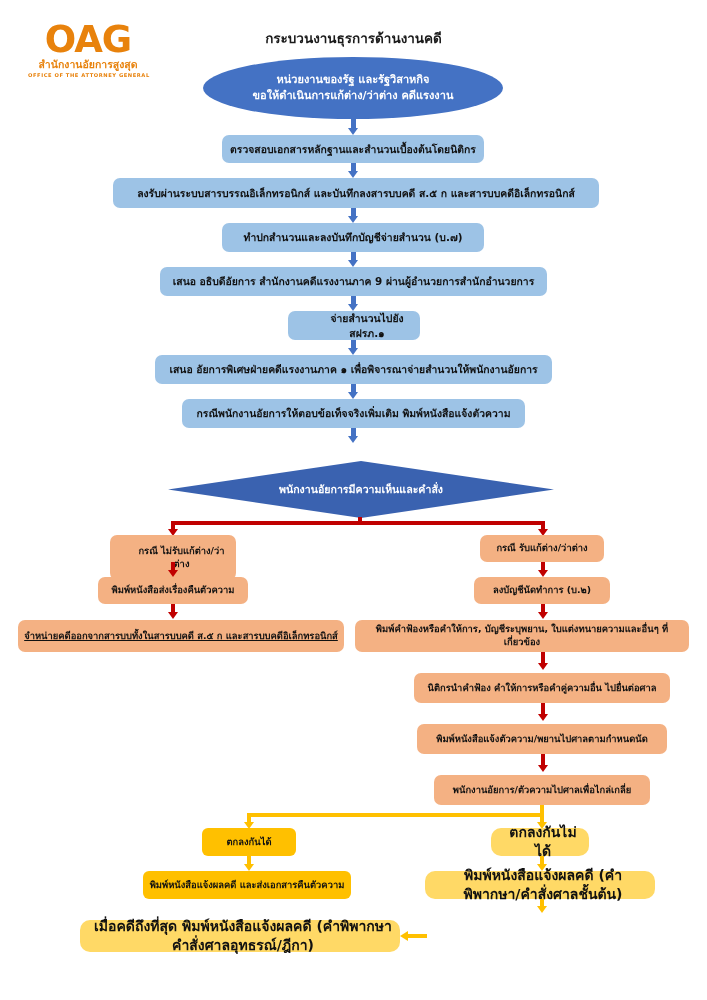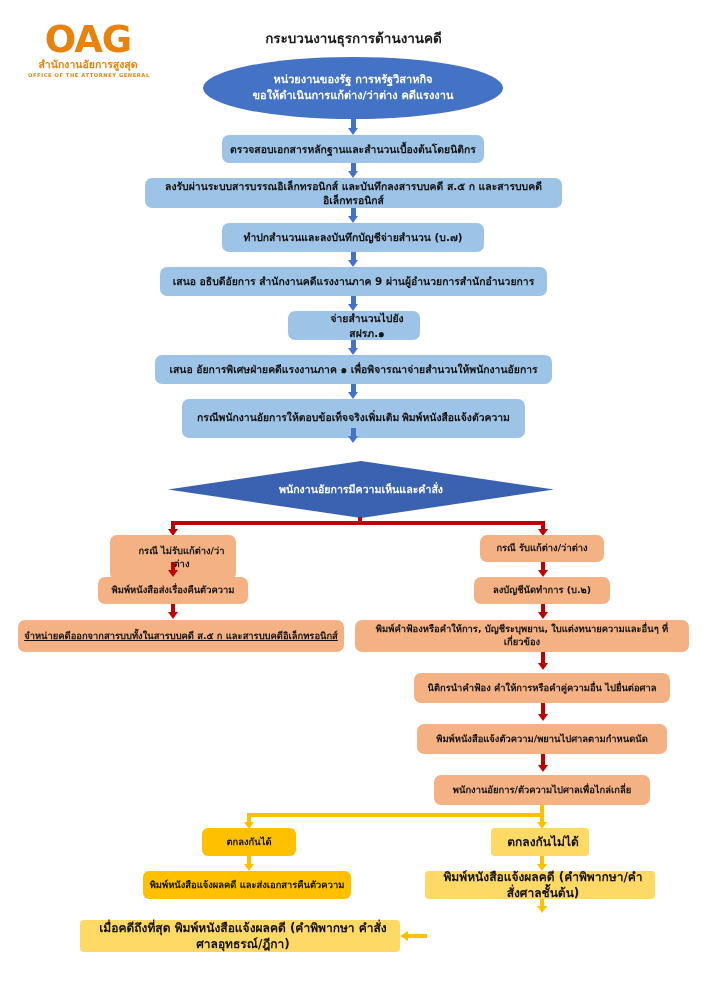--- a/index.html
+++ b/index.html
@@ -88,22 +88,22 @@
     border-radius: 7px;
     font-size: 9.4px;
   }
   .node.amber {
     background: #FFC000;
     border-radius: 6px;
     font-size: 9.4px;
   }
   .node.lightyellow {
     background: #FFD966;
-    border-radius: 4px;
-    font-size: 12px;
+    border-radius: 10px;
+    font-size: 14px;
     padding-left: 12px;
   }
 
   
   .node.ellipse {
     background: #4472C4;
     border-radius: 50%;
     color: #ffffff;
     font-size: 11px;
     line-height: 1.5;
@@ -152,35 +152,35 @@
 
   <div id="logo">
     <div class="oag-word">OAG</div>
     <div class="oag-th">สำนักงานอัยการสูงสุด</div>
     <div class="oag-en">OFFICE OF THE ATTORNEY GENERAL</div>
   </div>
 
   <div id="chart-title">กระบวนงานธุรการด้านงานคดี</div>
 
   <div class="node ellipse" style="left:203px; top:57px; width:300px; height:62px;">
-    <span style="white-space:pre-line;">หน่วยงานของรัฐ การหรัฐวิสาหกิจ
+    <span style="white-space:pre-line;">หน่วยงานของรัฐ และรัฐวิสาหกิจ
 ขอให้ดำเนินการแก้ต่าง/ว่าต่าง คดีแรงงาน</span>
   </div>
 
   <div class="vline c-blue" style="left:350.5px; top:119px; width:5px; height:10px;"></div>
   <div class="arrow-down a-blue" style="left:347.5px; top:128px;"></div>
 
   <div class="node blue" style="left:222px; top:135px; width:262px; height:28px;">
     <span>ตรวจสอบเอกสารหลักฐานและสำนวนเบื้องต้นโดยนิติกร</span>
   </div>
 
   <div class="vline c-blue" style="left:350.5px; top:163px; width:5px; height:9px;"></div>
   <div class="arrow-down a-blue" style="left:347.5px; top:171px;"></div>
 
-  <div class="node blue" style="left:113px; top:178px; width:417px; height:30px;margin-left:32px;">
+  <div class="node blue" style="left:113px; top:178px; width:486px; height:30px;">
     <span>ลงรับผ่านระบบสารบรรณอิเล็กทรอนิกส์ และบันทึกลงสารบบคดี ส.๕ ก และสารบบคดีอิเล็กทรอนิกส์</span>
   </div>
 
   <div class="vline c-blue" style="left:350.5px; top:208px; width:5px; height:9px;"></div>
   <div class="arrow-down a-blue" style="left:347.5px; top:216px;"></div>
 
   <div class="node blue" style="left:222px; top:223px; width:262px; height:29px;">
     <span>ทำปกสำนวนและลงบันทึกบัญชีจ่ายสำนวน (บ.๗)</span>
   </div>
 
@@ -201,21 +201,21 @@
   <div class="vline c-blue" style="left:350.5px; top:340px; width:5px; height:9px;"></div>
   <div class="arrow-down a-blue" style="left:347.5px; top:348px;"></div>
 
   <div class="node blue" style="left:155px; top:355px; width:397px; height:29px;">
     <span>เสนอ อัยการพิเศษฝ่ายคดีแรงงานภาค ๑ เพื่อพิจารณาจ่ายสำนวนให้พนักงานอัยการ</span>
   </div>
 
   <div class="vline c-blue" style="left:350.5px; top:384px; width:5px; height:9px;"></div>
   <div class="arrow-down a-blue" style="left:347.5px; top:392px;"></div>
 
-  <div class="node blue" style="left:182px; top:399px; width:343px; height:39px;font-family:Liberation Serif, serif;">
+  <div class="node blue" style="left:182px; top:399px; width:343px; height:29px;">
     <span>กรณีพนักงานอัยการให้ตอบข้อเท็จจริงเพิ่มเติม พิมพ์หนังสือแจ้งตัวความ</span>
   </div>
 
   <div class="vline c-blue" style="left:350.5px; top:428px; width:5px; height:9px;"></div>
   <div class="arrow-down a-blue" style="left:347.5px; top:436px;"></div>
 
   <div class="node diamond" style="left:168px; top:461px; width:386px; height:57px;">
     <span>พนักงานอัยการมีความเห็นและคำสั่ง</span>
   </div>
 

